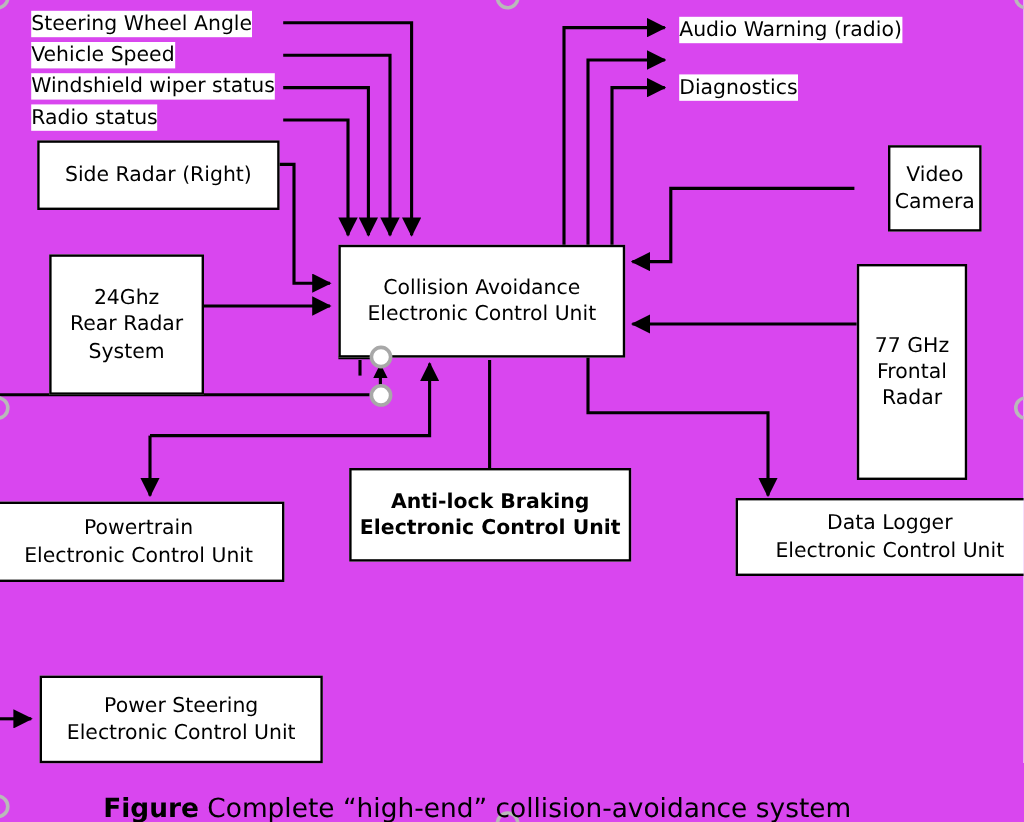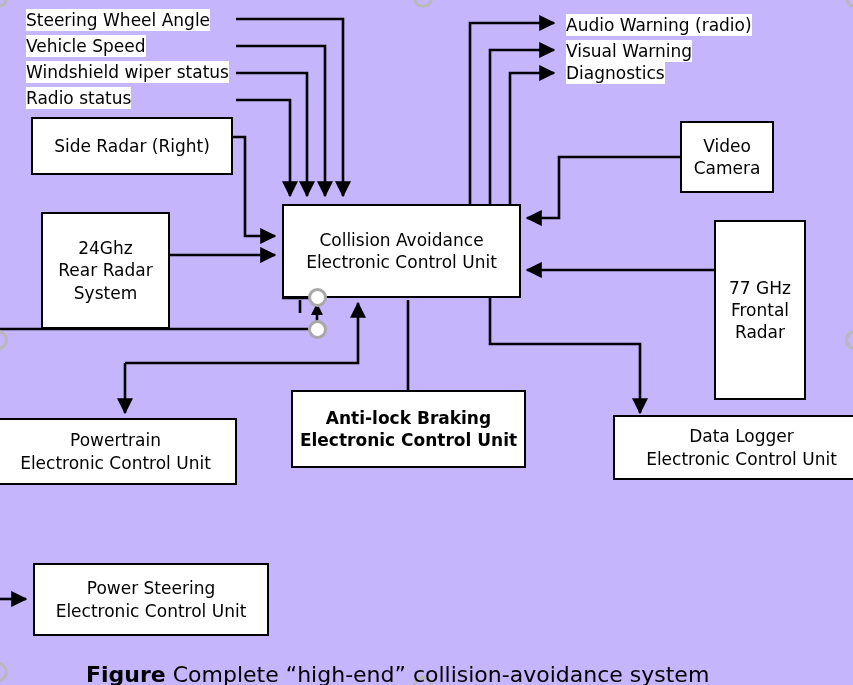--- a/index.html
+++ b/index.html
@@ -10,21 +10,21 @@
   body {
     font-family: "DejaVu Sans", sans-serif;
     width: 853px;
     height: 685px;
     overflow: hidden;
   }
   #stage {
     position: relative;
     width: 853px;
     height: 685px;
-    background: #c4b5fd;
+    background: #d946ef;
   }
   #wires {
     position: absolute;
     left: 0; top: 0;
     width: 853px;
     height: 685px;
     pointer-events: none;
   }
   .node {
     position: absolute;
@@ -135,39 +135,38 @@
 
     </g>
   </svg>
 
   <div class="freetext" style="left:26px; top:9px;">Steering Wheel Angle</div>
   <div class="freetext" style="left:26px; top:35px;">Vehicle Speed</div>
   <div class="freetext" style="left:26px; top:61px;">Windshield wiper status</div>
   <div class="freetext" style="left:26px; top:87px;">Radio status</div>
 
   <div class="freetext" style="left:566px; top:14px;">Audio Warning (radio)</div>
-  <div class="freetext" style="left:566px; top:40px;">Visual Warning</div>
   <div class="freetext" style="left:566px; top:62px;">Diagnostics</div>
 
   <div class="node" style="left:31px; top:117px; width:202px; height:58px;">
     <span class="line">Side Radar (Right)</span>
   </div>
 
   <div class="node" style="left:41px; top:212px; width:129px; height:117px;">
     <span class="line">24Ghz</span>
     <span class="line">Rear Radar</span>
     <span class="line">System</span>
   </div>
 
   <div class="node" style="left:282px; top:204px; width:239px; height:94px;">
     <span class="line">Collision Avoidance</span>
     <span class="line">Electronic Control Unit</span>
   </div>
 
-  <div class="node" style="left:680px; top:121px; width:94px; height:72px;">
+  <div class="node" style="left:740px; top:121px; width:78px; height:72px;">
     <span class="line">Video</span>
     <span class="line">Camera</span>
   </div>
 
   <div class="node" style="left:714px; top:220px; width:92px; height:180px;">
     <span class="line">77 GHz</span>
     <span class="line">Frontal</span>
     <span class="line">Radar</span>
   </div>
 

